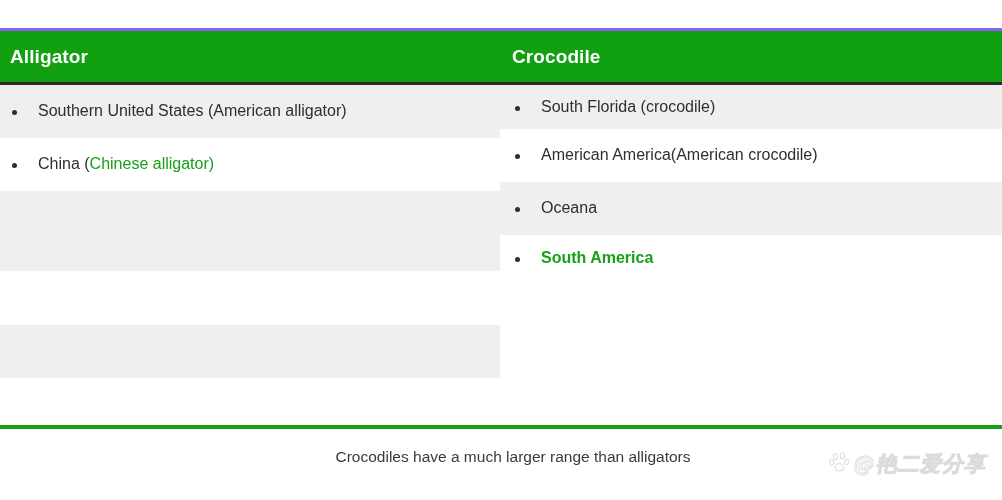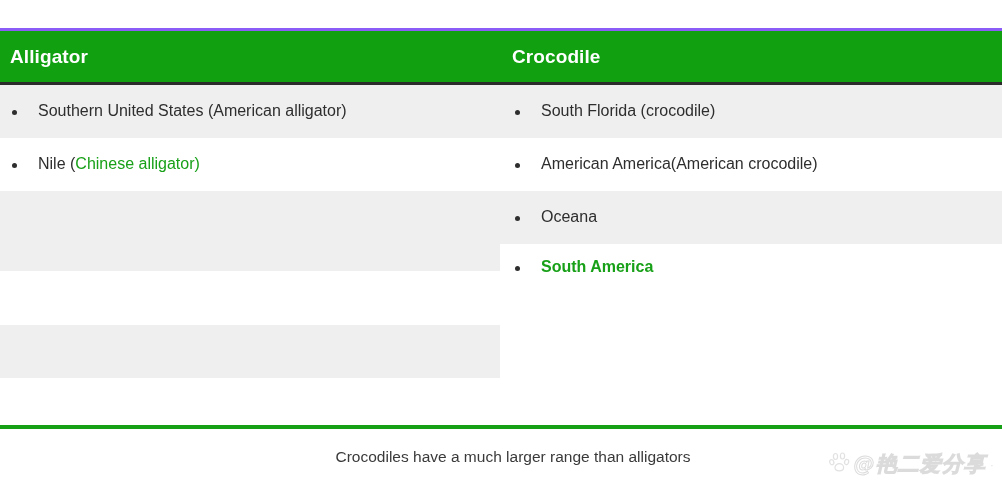--- a/index.html
+++ b/index.html
@@ -161,31 +161,31 @@
       <div class="col col-left">
         <div class="cell stripe-gray" style="height:53px">
           <div class="inner">
             <span class="bullet"></span>
             <span><span>Southern United States (American alligator)</span></span>
           </div>
         </div>
         <div class="cell stripe-white" style="height:53px">
           <div class="inner">
             <span class="bullet"></span>
-            <span><span>Nile (</span><span class="grn">Chinese alligator)</span></span>
+            <span><span>China (</span><span class="grn">Chinese alligator)</span></span>
           </div>
         </div>
         <div class="cell stripe-gray" style="height:80px"></div>
         <div class="cell stripe-white" style="height:54px"></div>
         <div class="cell stripe-gray" style="height:53px"></div>
         <div class="cell stripe-white" style="height:47px"></div>
       </div>
 
       <div class="col col-right">
-        <div class="cell stripe-gray" style="height:53px">
+        <div class="cell stripe-gray" style="height:44px">
           <div class="inner">
             <span class="bullet"></span>
             <span><span>South Florida (crocodile)</span></span>
           </div>
         </div>
         <div class="cell stripe-white" style="height:53px">
           <div class="inner">
             <span class="bullet"></span>
             <span><span>American America(American crocodile)</span></span>
           </div>

